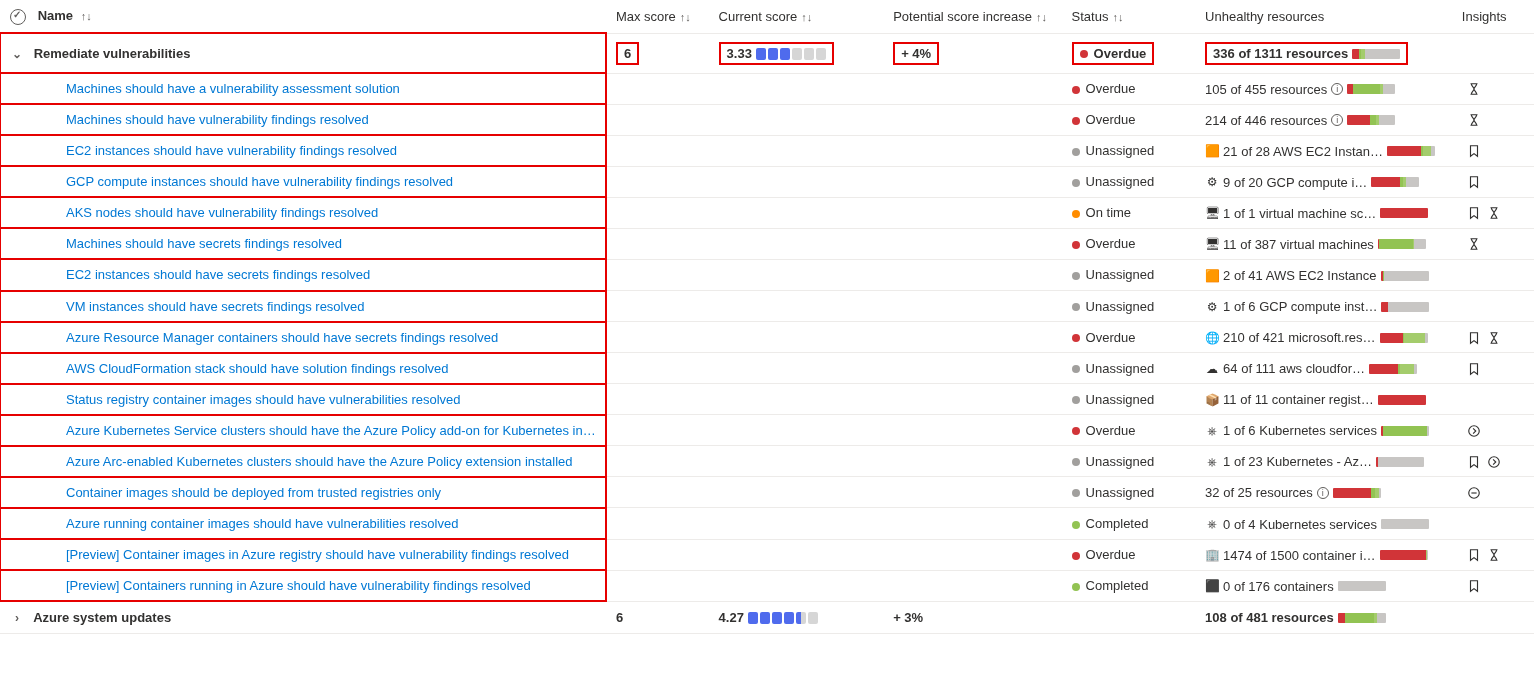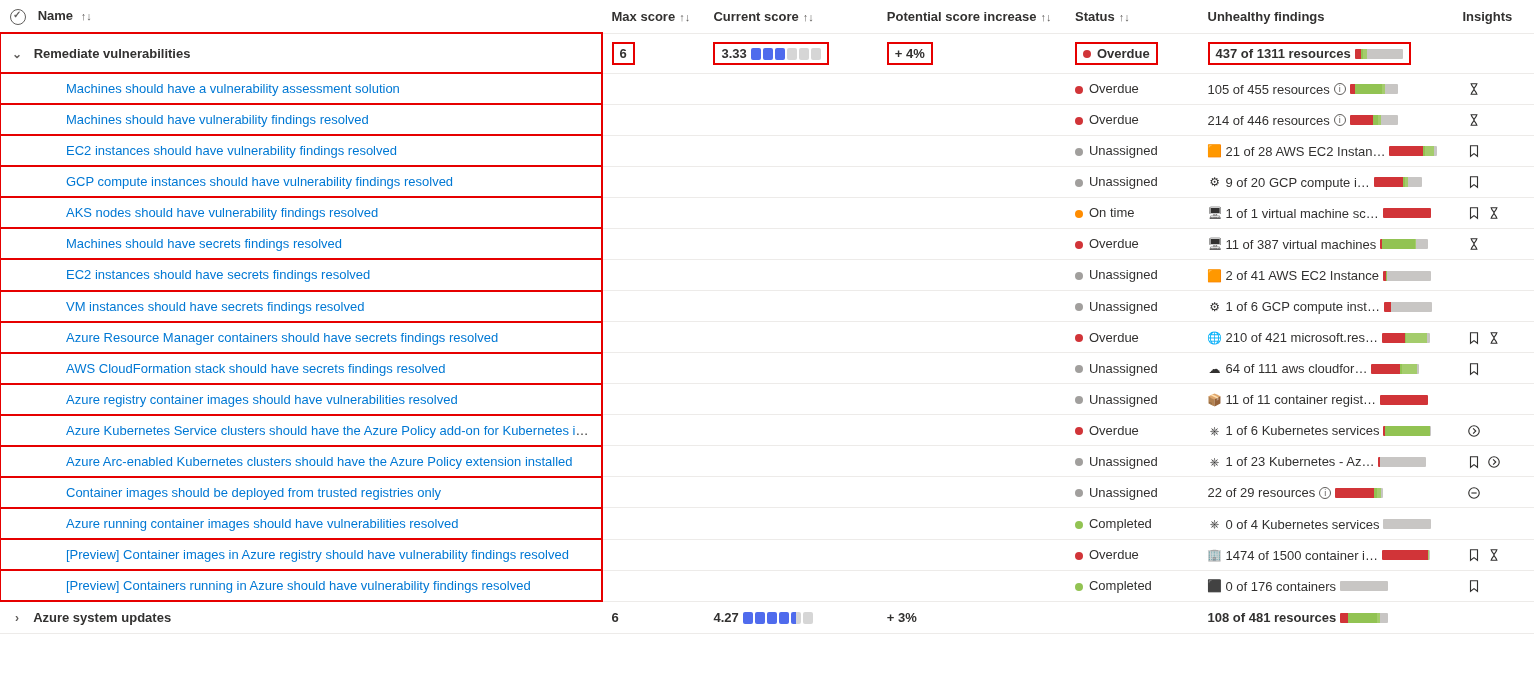--- a/index.html
+++ b/index.html
@@ -9,21 +9,21 @@
   font-size: 13px;
   background: #fff;
   color: #323130;
 }
 .table { width: 100%; display: table; border-collapse: collapse; }
 .thead { display: table-header-group; }
 .tbody { display: table-row-group; }
 .tr { display: table-row; border-bottom: 1px solid #edebe9; }
 .th, .td { display: table-cell; padding: 8px 10px; vertical-align: middle; white-space: nowrap; overflow: hidden; text-overflow: ellipsis; }
 .th { font-weight: 600; color: #323130; font-size: 13px; }
-.sublabel { font-weight: 700; color: #323130; }
+.sublabel { font-weight: 400; color: #323130; }
 .link { color: #0078d4; cursor: pointer; }
 .sort { color: #605e5c; margin-left: 4px; font-size: 11px; display: inline-block; }
 .status-dot { display: inline-block; width: 8px; height: 8px; border-radius: 50%; margin-right: 6px; vertical-align: middle; }
 .dot-red { background: #d13438; }
 .dot-gray { background: #a19f9d; }
 .dot-orange { background: #ff8c00; }
 .dot-green { background: #92c353; }
 .chev { display: inline-block; width: 14px; text-align: center; color: #605e5c; cursor: pointer; margin-right: 6px; font-size: 12px; }
 .indent { padding-left: 66px !important; max-width: 580px; }
 .circle-check {
@@ -63,42 +63,42 @@
     <div class="tr">
       <div class="th col-name">
         <span class="circle-check"></span>
         <span>Name</span>
         <span class="sort">↑↓</span>
       </div>
       <div class="th col-max sublabel"><span>Max score</span><span class="sort">↑↓</span></div>
       <div class="th col-cur sublabel"><span>Current score</span><span class="sort">↑↓</span></div>
       <div class="th col-pot sublabel"><span>Potential score increase</span><span class="sort">↑↓</span></div>
       <div class="th col-status sublabel"><span>Status</span><span class="sort">↑↓</span></div>
-      <div class="th col-unh sublabel"><span>Unhealthy findings</span></div>
+      <div class="th col-unh sublabel"><span>Unhealthy resources</span></div>
       <div class="th col-insights sublabel"><span>Insights</span></div>
     </div>
   </div>
   <div class="tbody">
     <div class="tr group-row">
       <div class="td col-name redbox">
         <span class="chev">⌄</span>
         <span>Remediate vulnerabilities</span>
       </div>
       <div class="td col-max"><span class="wrap-redbox"><span>6</span></span></div>
       <div class="td col-cur"><span class="wrap-redbox"><span>3.33</span><span class="score-bars" id="gbars">
               <span class="f"></span>
               <span class="f"></span>
               <span class="f"></span>
               <span></span>
               <span></span>
               <span></span>
             </span></span></div>
       <div class="td col-pot"><span class="wrap-redbox"><span>+ 4%</span></span></div>
       <div class="td col-status"><span class="wrap-redbox"><span class="status-dot dot-red"></span><span>Overdue</span></span></div>
-      <div class="td col-unh"><span class="wrap-redbox"><span>437 of 1311 resources</span><span class="hbar" id="gbar">
+      <div class="td col-unh"><span class="wrap-redbox"><span>336 of 1311 resources</span><span class="hbar" id="gbar">
               <span class="seg-r" style="width: 14%;"></span>
               <span class="seg-g" style="width: 4%;"></span>
               <span class="seg-g" style="background: rgb(164, 204, 108); width: 8%;"></span>
               <span class="seg-gr" style="width: 74%;"></span>
             </span></span></div>
       <div class="td col-insights"></div>
     </div>
   </div>
   <div class="tbody" id="indented-rows">
       <div class="tr">
@@ -233,37 +233,37 @@
             <span class="seg-g" style="background: rgb(164, 204, 108); width: 44%;"></span>
             <span class="seg-gr" style="width: 6%;"></span>
           </span></div>
         <div class="td col-insights"><span class="insight"><svg viewBox="0 0 16 16">
               <path d="M4 2h8v12l-4-3-4 3z"></path>
             </svg></span><span class="insight"><svg viewBox="0 0 16 16">
               <path d="M4 2h8M4 14h8M5 2c0 3 3 4 3 6s-3 3-3 6M11 2c0 3-3 4-3 6s3 3 3 6"></path>
             </svg></span></div>
       </div>
       <div class="tr">
-        <div class="td col-name indent redbox"><span class="link">AWS CloudFormation stack should have secrets findings resolved</span></div>
+        <div class="td col-name indent redbox"><span class="link">AWS CloudFormation stack should have solution findings resolved</span></div>
         <div class="td col-max"></div>
         <div class="td col-cur"></div>
         <div class="td col-pot"></div>
         <div class="td col-status"><span class="status-dot dot-gray"></span><span>Unassigned</span></div>
         <div class="td col-unh"><span class="res-icon">☁</span><span class="res-text">64 of 111 aws cloudfor…</span><span class="hbar">
             <span class="seg-r" style="width: 60%;"></span>
             <span class="seg-g" style="width: 4%;"></span>
             <span class="seg-g" style="background: rgb(164, 204, 108); width: 30%;"></span>
             <span class="seg-gr" style="width: 6%;"></span>
           </span></div>
         <div class="td col-insights"><span class="insight"><svg viewBox="0 0 16 16">
               <path d="M4 2h8v12l-4-3-4 3z"></path>
             </svg></span></div>
       </div>
       <div class="tr">
-        <div class="td col-name indent redbox"><span class="link">Azure registry container images should have vulnerabilities resolved</span></div>
+        <div class="td col-name indent redbox"><span class="link">Status registry container images should have vulnerabilities resolved</span></div>
         <div class="td col-max"></div>
         <div class="td col-cur"></div>
         <div class="td col-pot"></div>
         <div class="td col-status"><span class="status-dot dot-gray"></span><span>Unassigned</span></div>
         <div class="td col-unh"><span class="res-icon">📦</span><span class="res-text">11 of 11 container regist…</span><span class="hbar">
             <span class="seg-r" style="width: 100%;"></span>
           </span></div>
         <div class="td col-insights"></div>
       </div>
       <div class="tr">
@@ -298,21 +298,21 @@
               <circle cx="8" cy="8" r="6"></circle>
               <path d="M7 5l3 3-3 3"></path>
             </svg></span></div>
       </div>
       <div class="tr">
         <div class="td col-name indent redbox"><span class="link">Container images should be deployed from trusted registries only</span></div>
         <div class="td col-max"></div>
         <div class="td col-cur"></div>
         <div class="td col-pot"></div>
         <div class="td col-status"><span class="status-dot dot-gray"></span><span>Unassigned</span></div>
-        <div class="td col-unh"><span class="res-text">22 of 29 resources</span><span class="info-circ">i</span><span class="hbar">
+        <div class="td col-unh"><span class="res-text">32 of 25 resources</span><span class="info-circ">i</span><span class="hbar">
             <span class="seg-r" style="width: 80%;"></span>
             <span class="seg-g" style="width: 8%;"></span>
             <span class="seg-g" style="background: rgb(164, 204, 108); width: 8%;"></span>
             <span class="seg-gr" style="width: 4%;"></span>
           </span></div>
         <div class="td col-insights"><span class="insight"><svg viewBox="0 0 16 16">
               <circle cx="8" cy="8" r="6"></circle>
               <path d="M5 8h6"></path>
             </svg></span></div>
       </div>

